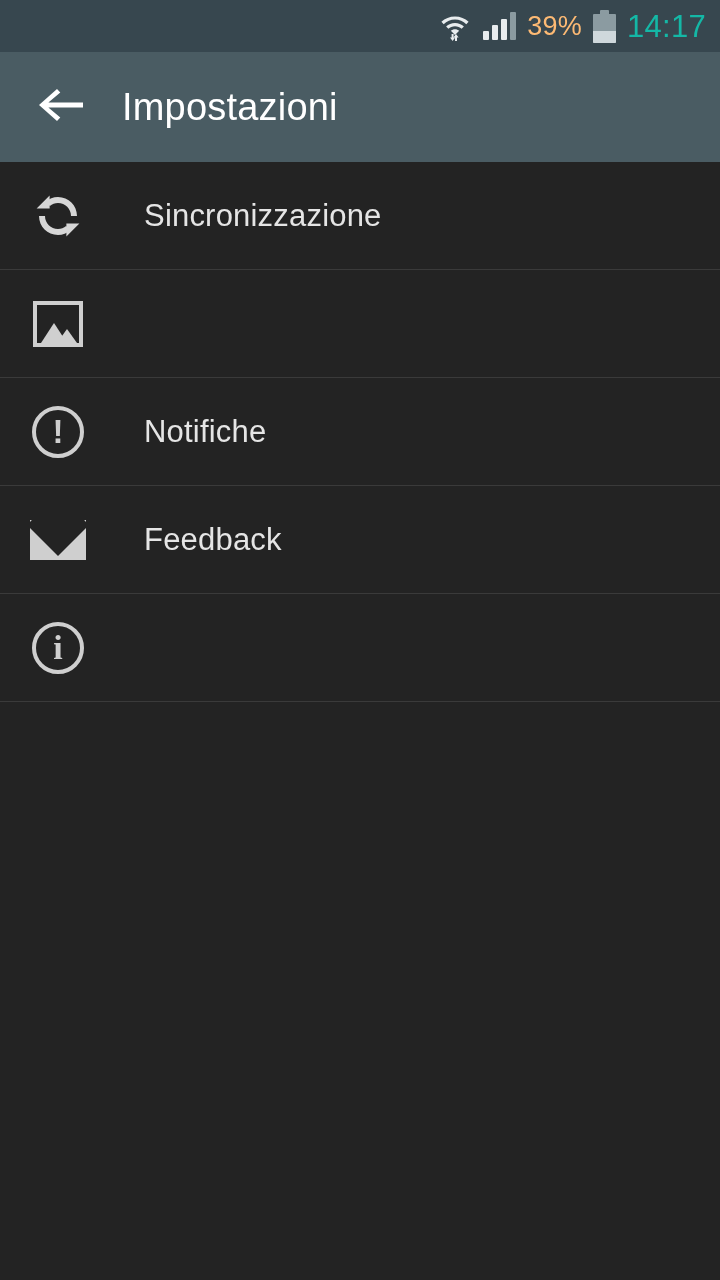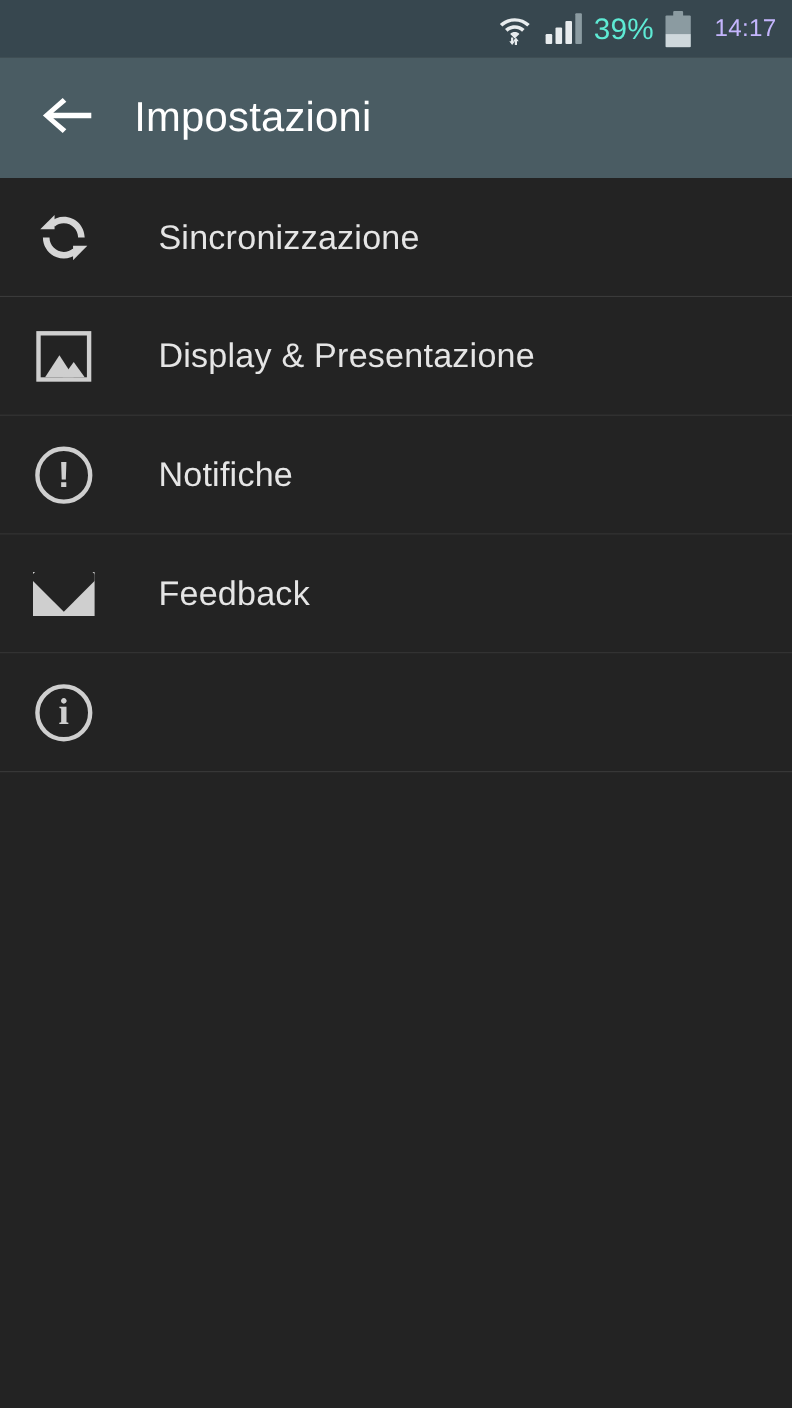--- a/index.html
+++ b/index.html
@@ -33,21 +33,21 @@
   }
   .wifi-icon { position:relative; width:34px; height:34px; }
   .wifi-icon svg { display:block; }
   .signal-icon { display:flex; align-items:flex-end; gap:3px; height:28px; }
   .signal-icon i { display:block; width:6px; background:#e8ecee; border-radius:1px; }
   .signal-icon i.b1 { height:9px; }
   .signal-icon i.b2 { height:15px; }
   .signal-icon i.b3 { height:21px; }
   .signal-icon i.b4 { height:28px; background:#8b9ba1; }
   .battery-pct {
-    color:#5eead4;
+    color:#fdba74;
     font-size:27px;
     letter-spacing:0.2px;
     line-height:1;
   }
   .battery-icon {
     position:relative;
     width:23px; height:33px;
     border:0;
     background:transparent;
   }
@@ -63,25 +63,25 @@
     width:100%; height:39%;
     background:#cfd8dc;
   }
   .battery-cap {
     position:absolute; left:7px; top:0;
     width:9px; height:5px;
     background:#8b9ba1;
     border-radius:1px 1px 0 0;
   }
   .clock {
-    color:#c4b5fd;
-    font-size:22px;
+    color:#14b8a6;
+    font-size:31px;
     line-height:1;
     letter-spacing:0.3px;
-    margin-left:10px;
+    margin-left:0;
   }
 
   
   .app-bar {
     height:110px;
     background:#4a5c63;
     display:flex;
     align-items:center;
     padding-left:32px;
   }
@@ -249,21 +249,20 @@
       <div class="item-label">Sincronizzazione</div>
     </div>
 
     <div class="list-item">
       <div class="item-icon">
         <span class="pic-icon">
           <span class="m1"></span>
           <span class="m2"></span>
         </span>
       </div>
-      <div class="item-label">Display &amp; Presentazione</div>
     </div>
 
 
     <div class="list-item">
       <div class="item-icon">
         <span class="circle-icon excl">!</span>
       </div>
       <div class="item-label">Notifiche</div>
     </div>
 

